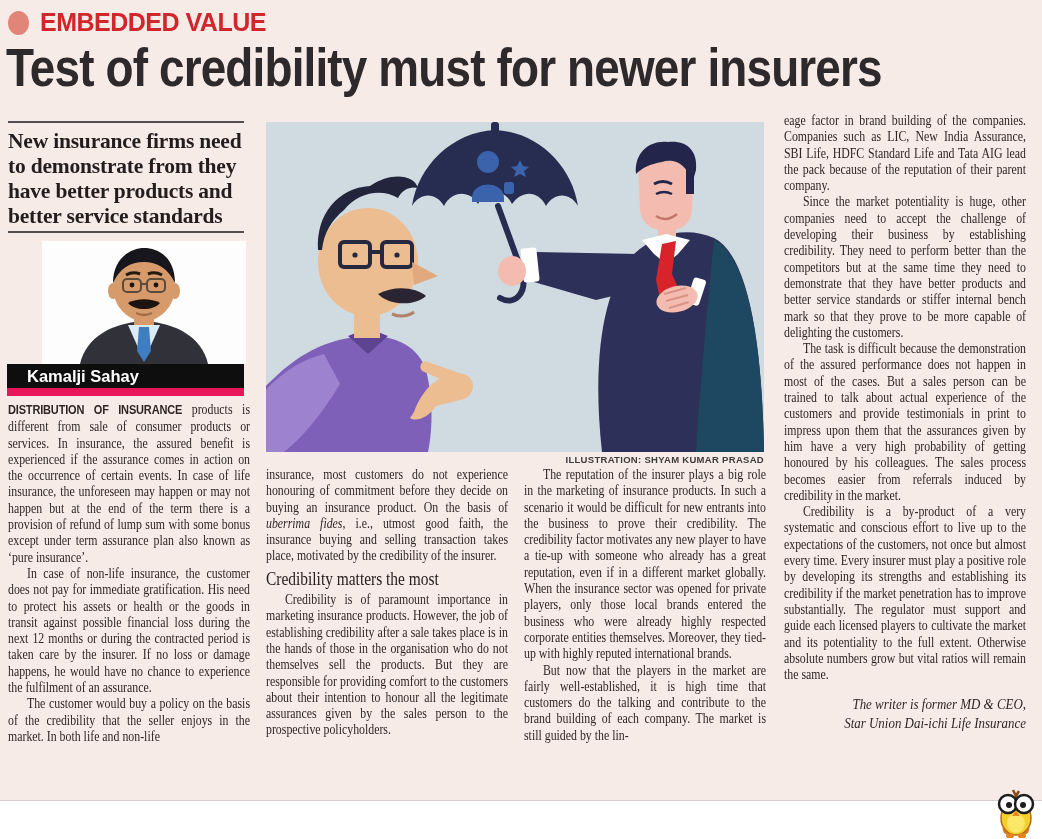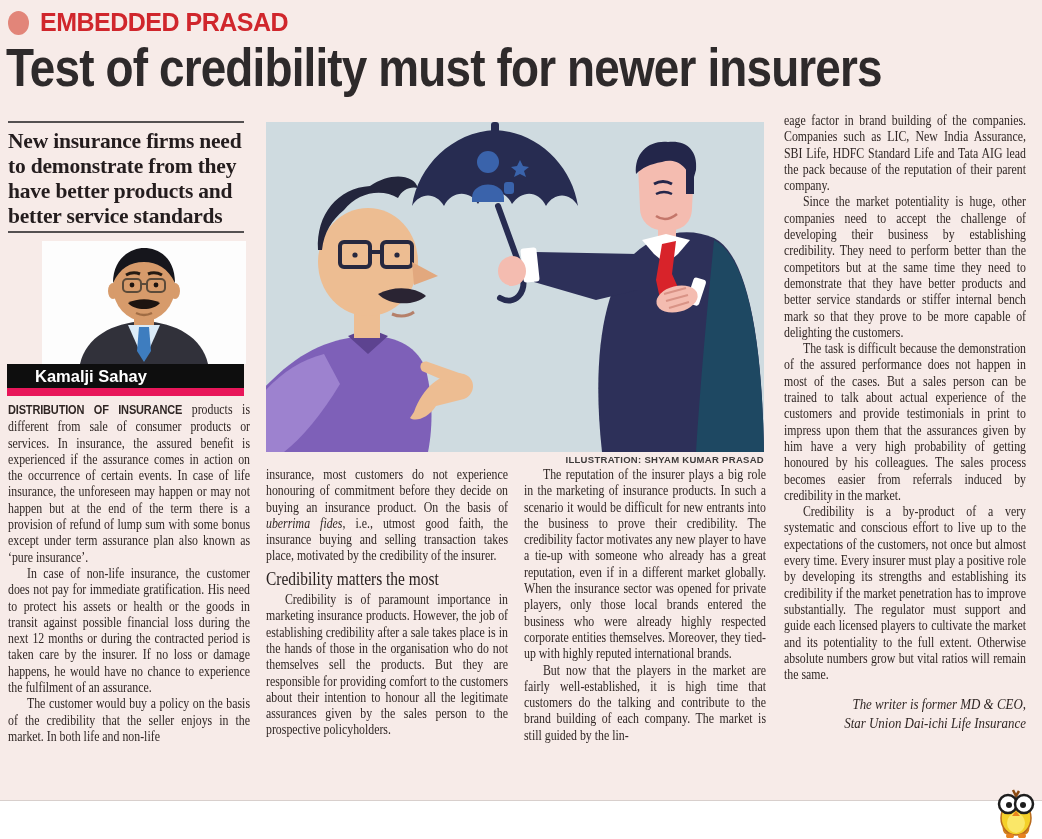--- a/index.html
+++ b/index.html
@@ -24,21 +24,21 @@
   
   .rule{position:absolute;height:2px;background:#545051;}
   .rule1{left:8px;top:121px;width:236px;}
   .rule2{left:8px;top:231px;width:236px;}
   .standfirst{position:absolute;left:8px;top:129px;width:250px;margin:0;
               font-weight:bold;font-size:21.5px;line-height:25px;color:#241d1e;letter-spacing:-0.2px;}
   .photo-box{position:absolute;left:42px;top:241px;width:204px;height:123px;margin:0;
              background:#fdfdfd;overflow:hidden;}
   .caption-bar{position:absolute;left:7px;top:364px;width:237px;height:24px;background:#0e0e0e;
                color:#fff;font-family:"Liberation Sans",sans-serif;font-weight:bold;font-size:16.5px;
-               line-height:24px;padding-left:28px;}
+               line-height:24px;padding-left:20px;}
   .caption-stripe{position:absolute;left:7px;top:388px;width:237px;height:8px;background:var(--caption-stripe);}
 
   
   .illus{position:absolute;left:266px;top:122px;width:498px;height:330px;margin:0;
          background:var(--illustration-bg);overflow:hidden;}
   .credit{position:absolute;left:524px;top:454px;width:240px;text-align:right;
           font-family:"Liberation Sans",sans-serif;font-weight:bold;font-size:9.5px;
           letter-spacing:0.3px;color:#3d3a3a;}
 
   
@@ -57,21 +57,21 @@
   
   .footer{position:absolute;left:0;top:800px;width:1042px;height:39px;background:#ffffff;
           border-top:1px solid #d8cfcc;}
   .owl{position:absolute;left:995px;top:788px;width:42px;height:50px;cursor:pointer;}
 </style>
 </head>
 <body>
 
 <div class="kicker-row">
   <span class="kicker-dot"></span>
-  <span class="kicker-text">EMBEDDED PRASAD</span>
+  <span class="kicker-text">EMBEDDED VALUE</span>
 </div>
 <h1 class="headline">Test of credibility must for newer insurers</h1>
 
 <div class="rule rule1"></div>
 <p class="standfirst">New insurance firms need to demonstrate from they have better products and better service standards</p>
 <div class="rule rule2"></div>
 
 <figure class="photo-box">
   <svg width="204" height="123" viewBox="0 0 204 123">
     <rect width="204" height="123" fill="#fdfdfd"></rect>

